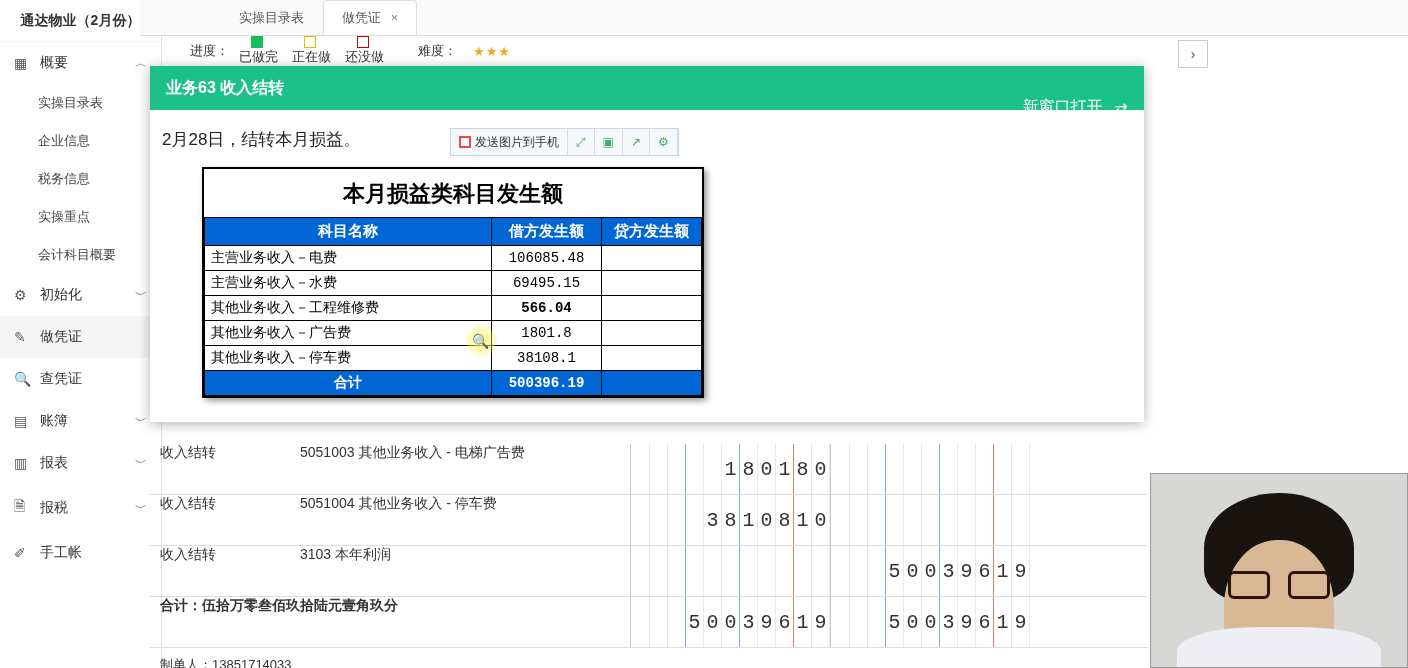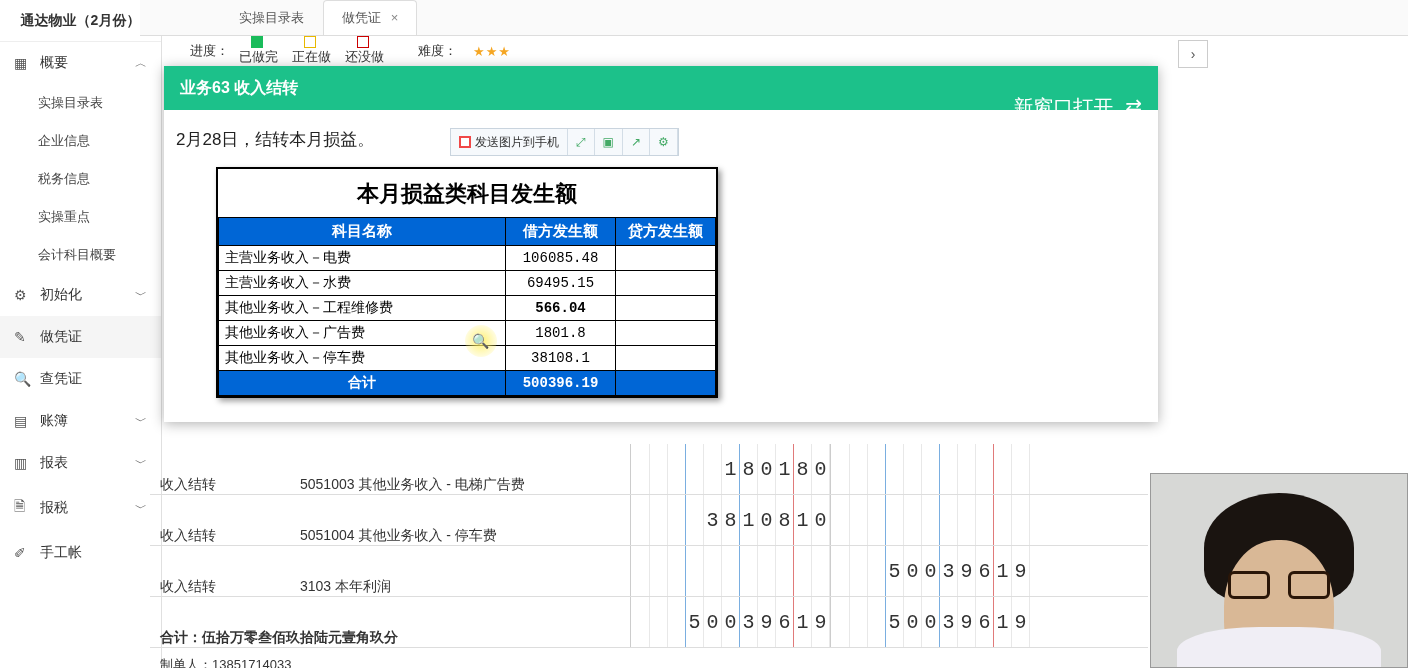--- a/index.html
+++ b/index.html
@@ -22,44 +22,44 @@
 .subbar { height: 30px; display: flex; align-items: center; padding-left: 50px; font-size: 13px; color: #333; }
 .subbar .lbl { margin-right: 10px; }
 .legend { display: inline-flex; align-items: center; margin-right: 14px; flex-direction: column; }
 .legend .sw { width: 12px; height: 12px; margin-right: 4px; border: 1px solid #999; }
 .sw.green { background: #1abc5b; border-color: #1abc5b; }
 .sw.yellow { background: #fff; border-color: #e8b800; }
 .sw.red { background: #fff; border-color: #cc0000; }
 .stars { color: #f5a623; margin-left: 6px; letter-spacing: 1px; }
 .nav-next { position: absolute; right: 200px; top: 40px; width: 30px; height: 28px; border: 1px solid #ccc; background: #fff; display: flex; align-items: center; justify-content: center; font-size: 14px; color: #555; cursor: pointer; }
 
-.modal { position: absolute; left: 164px; top: 66px; width: 994px; background: #fff; box-shadow: 0 2px 12px rgba(0,0,0,0.3); z-index: 50; }
+.modal { position: absolute; left: 150px; top: 66px; width: 994px; background: #fff; box-shadow: 0 2px 12px rgba(0,0,0,0.3); z-index: 50; }
 .modal-head { background: #1cc18a; color: #fff; height: 44px; display: flex; align-items: center; padding: 0 16px; font-size: 16px; font-weight: bold; }
-.modal-head .right { margin-left: auto; display: flex; align-items: flex-start; font-size: 20px; font-weight: normal; margin-top: 39px; }
+.modal-head .right { margin-left: auto; display: flex; align-items: flex-end; font-size: 16px; font-weight: normal; margin-top: 39px; }
 .modal-head .right span { margin-left: 12px; cursor: pointer; }
 .modal-body { padding: 18px 12px 24px; position: relative; }
 .modal-date { font-size: 17px; color: #222; margin-bottom: 16px; }
 
 .toolbar { position: absolute; top: 128px; left: 450px; height: 28px; border: 1px solid #c9d4de; background: #f6f9fc; display: flex; align-items: center; font-size: 12px; z-index: 60; }
 .toolbar .tb { padding: 0 8px; height: 100%; display: flex; align-items: center; border-right: 1px solid #d3dde6; color: #4a6; cursor: pointer; }
 .toolbar .tb.txt { color: #333; }
 .toolbar .sq { width: 12px; height: 12px; background: #fff; border: 2px solid #f04848; margin-right: 4px; }
 
 .inner-table-wrap { margin: 12px 0 0 40px; width: 502px; border: 2px solid #000; box-shadow: 3px 3px 6px rgba(0,0,0,0.4); background: #fff; position: relative; }
 .inner-title { text-align: center; font-size: 22px; font-weight: bold; padding: 10px 0 8px; }
 .itable { width: 100%; border-collapse: collapse; }
 .itable th { background: #0066d6; color: #fff; font-size: 15px; font-weight: bold; padding: 4px 6px; border: 1px solid #000; }
 .itable td { border: 1px solid #000; padding: 3px 6px; font-size: 14px; font-family: "SimSun", monospace; }
 .itable td.num { text-align: center; font-family: "Courier New", monospace; }
 .itable tr.total td { background: #0066d6; color: #fff; font-weight: bold; text-align: center; font-family: "Courier New", monospace; }
 .itable tr.hl td:first-child { position: relative; }
 .mag { position: absolute; left: 465px; top: 325px; width: 32px; height: 32px; border-radius: 50%; background: radial-gradient(circle, rgba(255,240,100,0.9) 0%, rgba(255,240,100,0.2) 70%, transparent 100%); z-index: 55; display: flex; align-items: center; justify-content: center; font-size: 14px; }
 
 .voucher-area { position: absolute; left: 150px; top: 444px; right: 260px; font-size: 14px; }
-.vrow { display: flex; border-bottom: 1px solid #ddd; min-height: 50px; align-items: flex-end; }
+.vrow { display: flex; border-bottom: 1px solid #ddd; min-height: 50px; align-items: flex-start; }
 .vrow .c1 { width: 150px; padding-left: 10px; color: #333; }
 .vrow .c2 { width: 330px; color: #333; }
 .vrow .grid { flex: 1; display: flex; }
 .digit-grid { display: flex; width: 200px; justify-content: flex-end; border-left: 1px solid #ccc; height: 50px; align-items: center; }
 .dg { width: 18px; text-align: center; font-size: 20px; font-family: "Courier New", monospace; color: #333; border-right: 1px solid #e8e8e8; height: 100%; display: flex; align-items: center; justify-content: center; }
 .dg.sep3 { border-right: 1px solid #7aaee0; }
 .dg.sep2 { border-right: 1px solid #e07a7a; }
 .vrow.total .c1 { font-weight: bold; }
 .maker { padding: 8px 10px; font-size: 13px; color: #333; }
 

